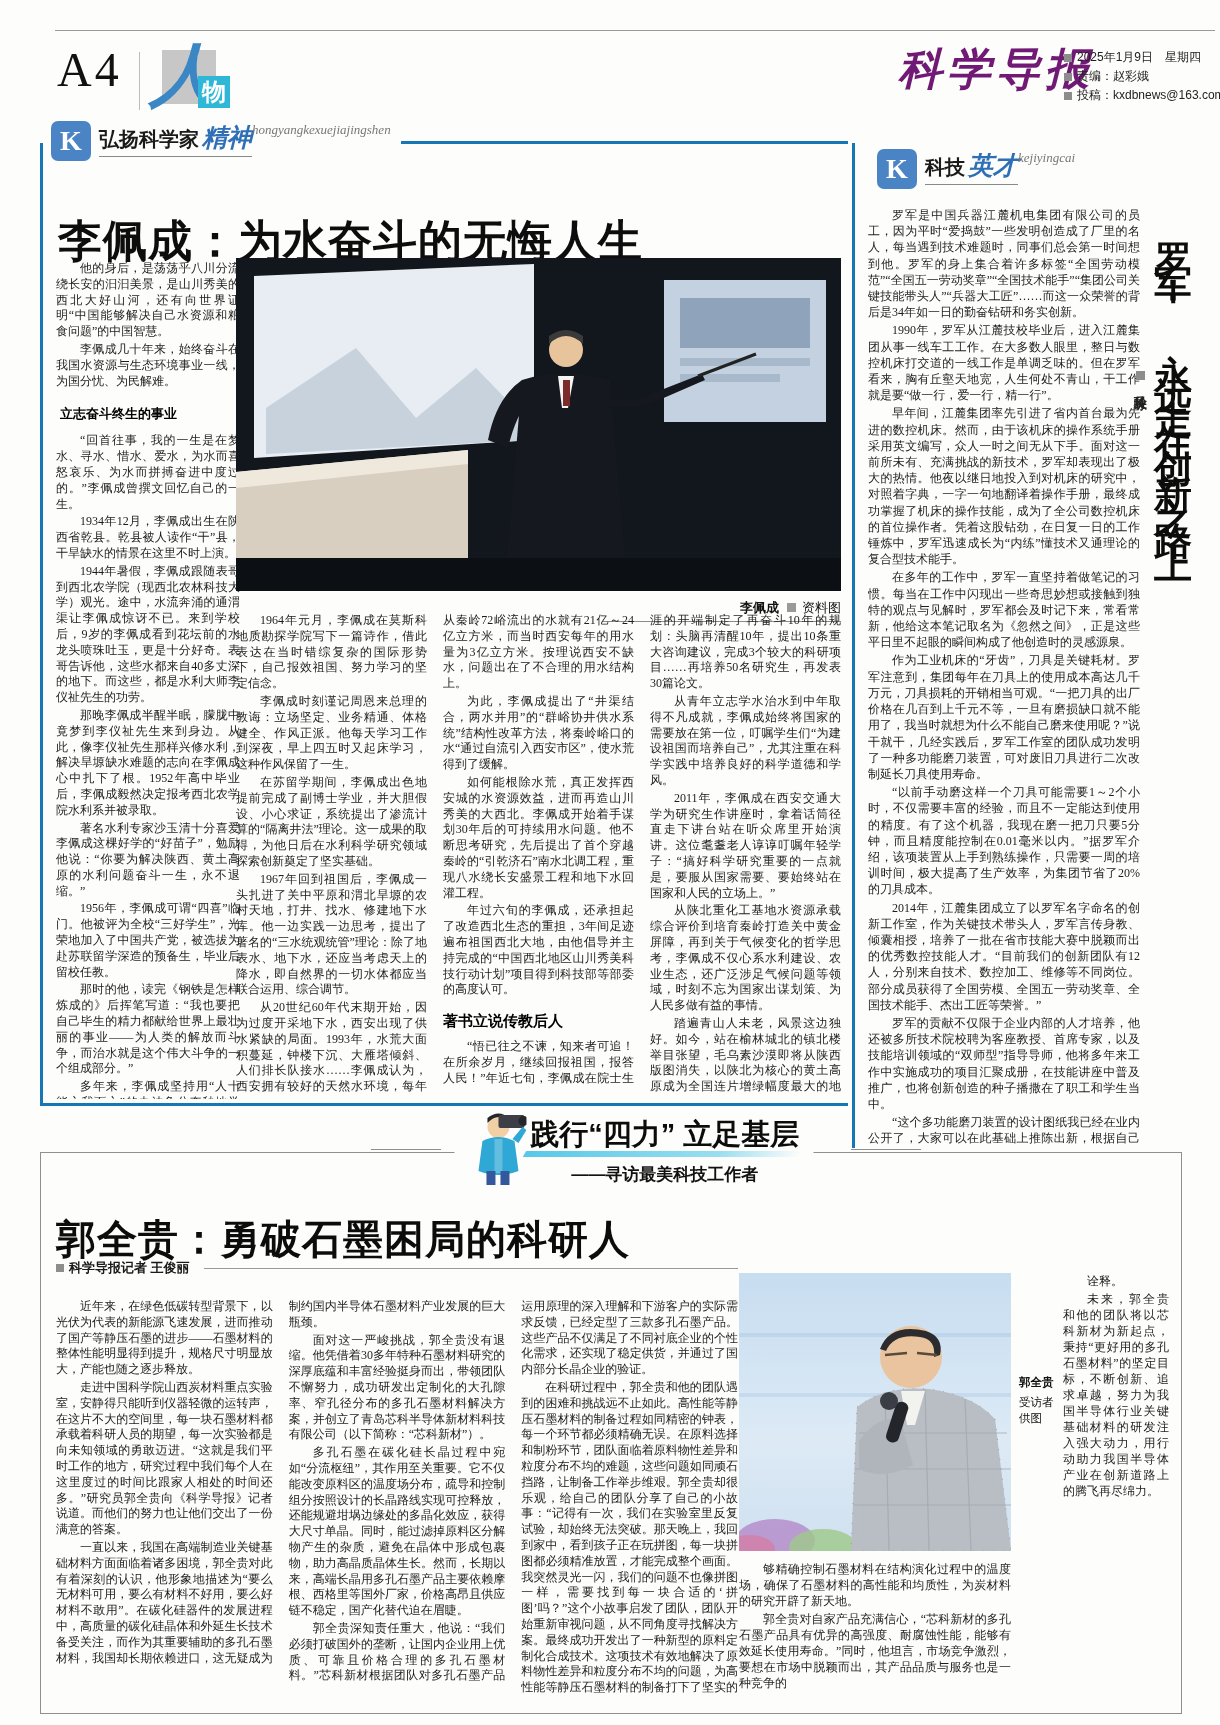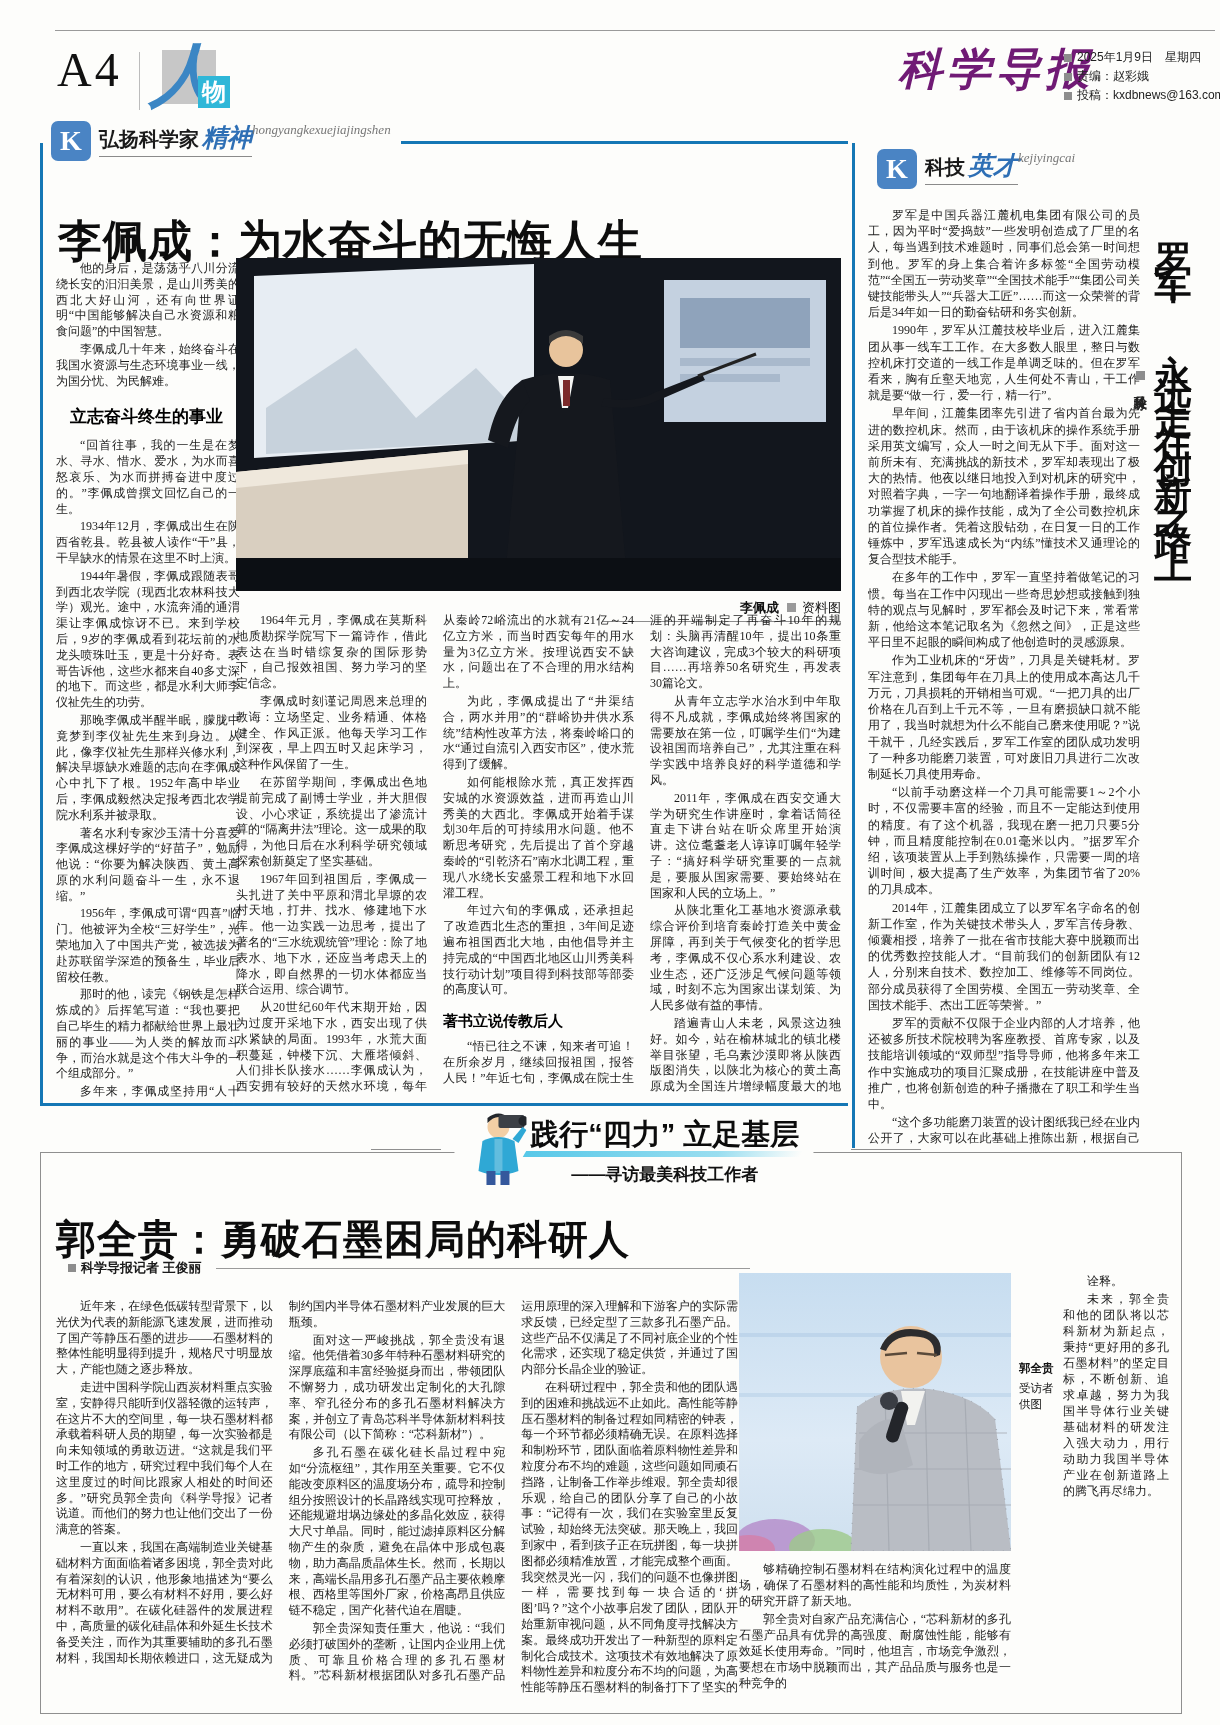--- a/index.html
+++ b/index.html
@@ -36,22 +36,22 @@
   .kpinyin{font-style:italic;color:#777;font-size:13px;margin-top:1px;font-family:"Liberation Serif",serif;}
   
   .article-left{position:absolute;left:40px;top:143px;width:805px;height:960px;
                 border-left:3px solid #1577b5;border-bottom:3px solid #1577b5;}
   .article-left .topline{position:absolute;left:215px;top:-2px;right:0;height:3px;background:#1577b5;}
   .la-kicker{left:8px;top:-22px;}
   .la-headline{position:absolute;left:15px;top:40px;width:640px;font-family:"Liberation Sans",sans-serif;
                font-weight:900;font-size:44px;letter-spacing:1px;color:#0d0d0d;white-space:nowrap;}
   .la-col1{position:absolute;left:13px;top:118px;width:184px;height:838px;overflow:hidden;}
   .para{margin:0 0 2px 0;text-indent:2em;text-align:justify;font-size:12px;line-height:15.8px;color:#1c1c1c;}
-  .subhead{font-family:"Liberation Sans",sans-serif;font-weight:bold;font-size:17px;
-           margin:16px 0 10px 14px;color:#000;}
+  .subhead{font-family:"Liberation Sans",sans-serif;font-weight:bold;font-size:13px;
+           margin:16px 0 10px 4px;color:#000;}
   .la-photo{position:absolute;left:193px;top:115px;width:605px;height:333px;background:#10141b;}
   .la-caption{position:absolute;left:560px;top:456px;width:238px;text-align:right;
               font-family:"Liberation Sans",sans-serif;font-size:13px;border-bottom:1px solid #8c8c8c;
               padding-bottom:4px;color:#111;}
   .la-caption .name{font-weight:bold;margin-right:8px;}
   .la-caption .sq{width:9px;height:9px;background:#9a9a9a;margin:0 6px 0 0;}
   .la-flow{position:absolute;left:193px;top:470px;width:605px;height:482px;overflow:hidden;
            column-count:3;column-gap:16px;}
   .la-flow .subhead{font-size:15px;margin:14px 0 8px 0;}
   
@@ -78,26 +78,26 @@
   .banner-title .swoosh{position:absolute;left:-6px;bottom:-2px;width:103%;height:6px;
                 background:linear-gradient(90deg,#57c8e8,#9adef0 70%,rgba(255,255,255,0));
                 transform:skewX(-30deg);}
   .banner-sub{font-family:"Liberation Sans",sans-serif;font-weight:bold;font-size:17px;
               color:#111;margin-top:8px;white-space:nowrap;}
   .banner-rule{position:absolute;top:-4px;width:70px;height:1px;background:#8f8f8f;}
   .cartoon{margin-right:4px;margin-top:-6px;flex:0 0 auto;}
   .ba-headline{position:absolute;left:15px;top:24px;width:660px;font-family:"Liberation Sans",sans-serif;
                font-weight:900;font-size:40px;letter-spacing:1px;color:#0c0c0c;white-space:nowrap;margin-top:35px;}
   .ba-byline{position:absolute;left:15px;top:106px;width:682px;display:flex;align-items:center;
-             font-family:"Liberation Sans",sans-serif;font-size:13px;font-weight:bold;color:#1a1a1a;margin-left:12px;}
+             font-family:"Liberation Sans",sans-serif;font-size:13px;font-weight:bold;color:#1a1a1a;}
   .ba-byline .rule{flex:1;height:1px;background:#9a9a9a;margin-left:14px;}
   .ba-cols{position:absolute;left:15px;top:146px;width:682px;height:398px;overflow:hidden;
            column-count:3;column-gap:16px;}
   .ba-photo{position:absolute;left:698px;top:120px;width:272px;height:278px;background:#cfe3f2;}
-  .ba-caption{position:absolute;left:978px;top:207px;width:38px;font-family:"Liberation Sans",sans-serif;
+  .ba-caption{position:absolute;left:978px;top:221px;width:38px;font-family:"Liberation Sans",sans-serif;
               font-size:11.5px;line-height:16px;color:#111;}
   .ba-caption .name{font-weight:bold;display:block;margin-bottom:4px;}
   .ba-below{position:absolute;left:698px;top:408px;width:272px;height:140px;overflow:hidden;}
   .ba-right{position:absolute;left:1022px;top:120px;width:106px;height:428px;overflow:hidden;}
   .ba-below .para,.ba-right .para{font-size:12px;line-height:16px;}
 </style>
 </head>
 <body>
 
 <div class="page">

